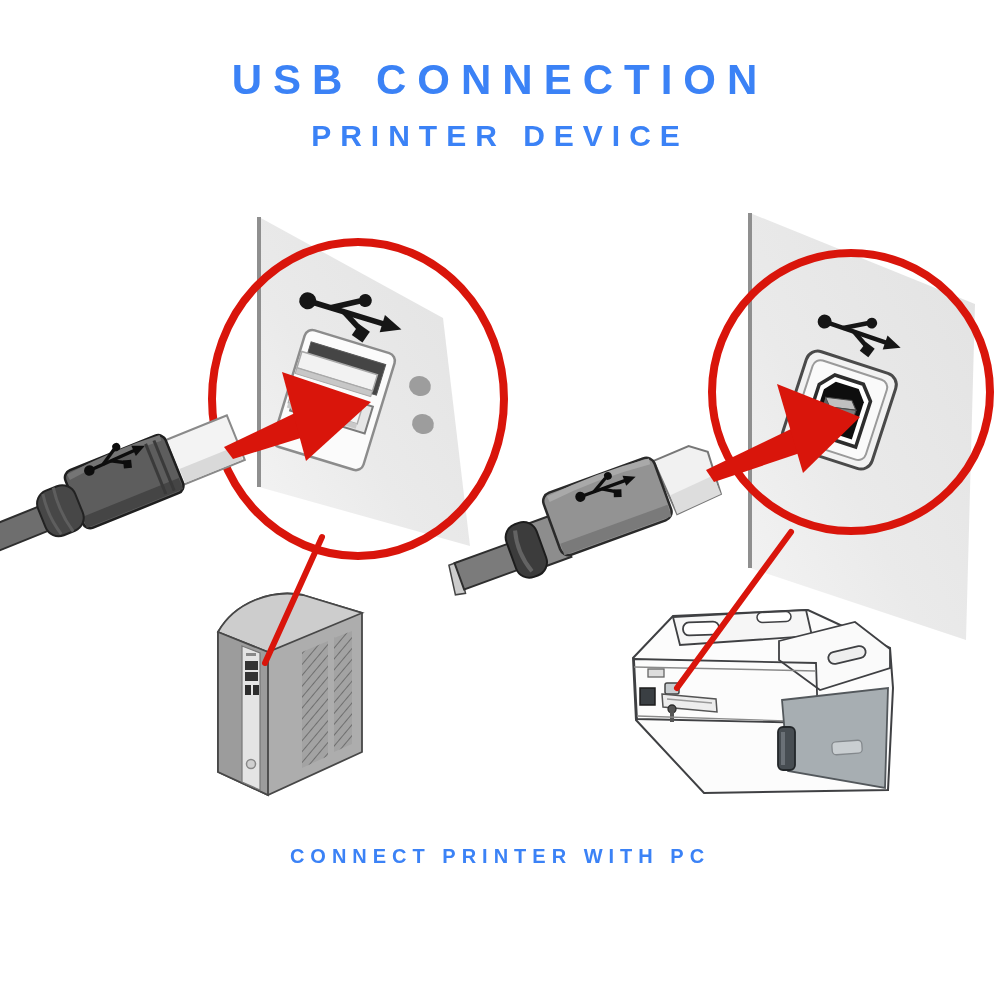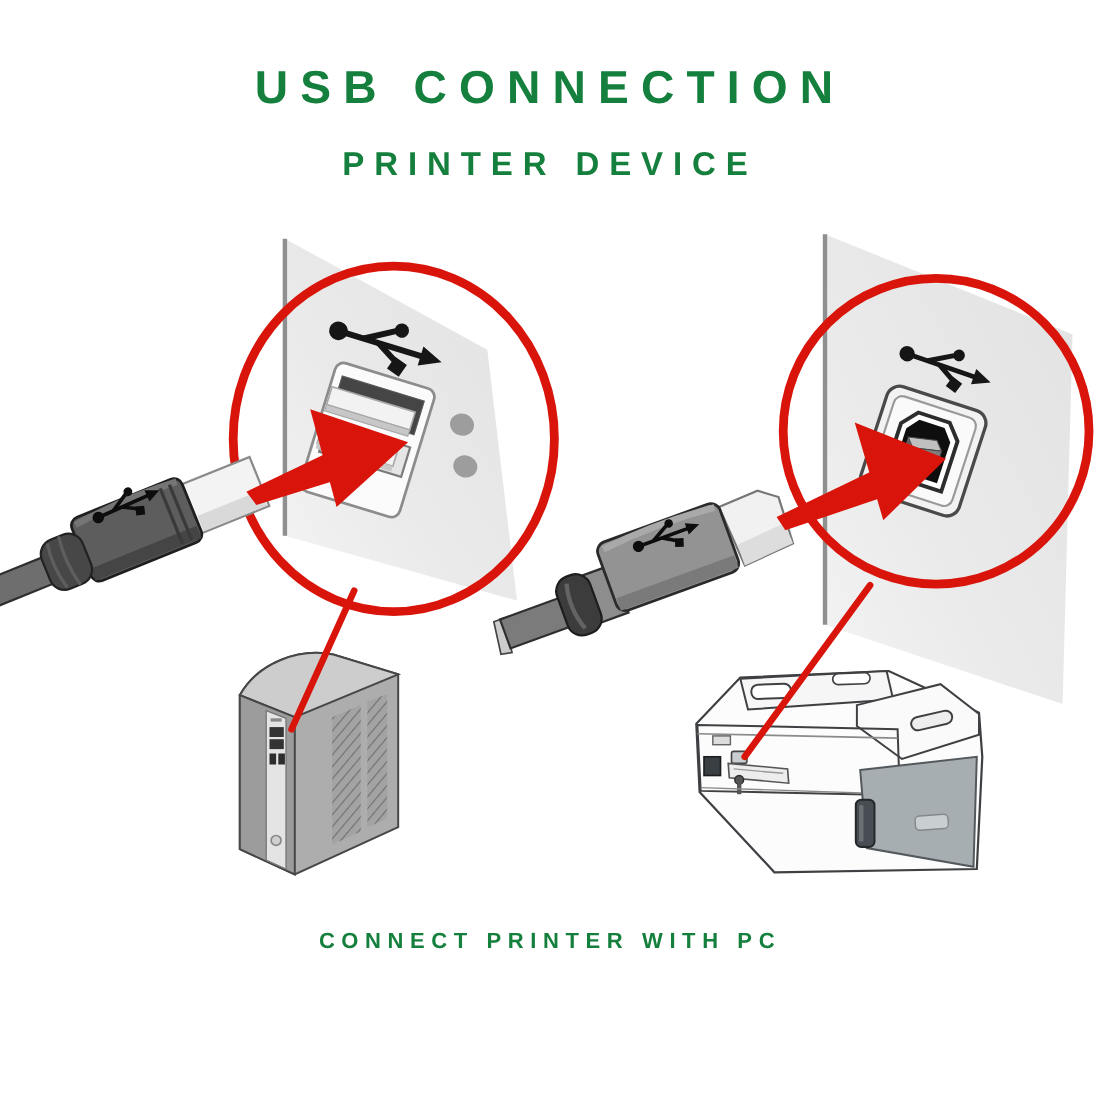--- a/index.html
+++ b/index.html
@@ -1,21 +1,21 @@
 <!DOCTYPE html>
 <html><head>
 <meta charset="utf-8">
 <style>
   html,body{margin:0;padding:0;background:#ffffff;}
   .page{position:relative;width:1000px;height:1000px;background:#ffffff;overflow:hidden;
         font-family:"Liberation Sans", sans-serif;}
-  .heading{position:absolute;left:0;width:1000px;text-align:center;color:#15803d;
+  .heading{position:absolute;left:0;width:1000px;text-align:center;color:#3b82f6;
            font-weight:bold;white-space:nowrap;}
   .title{top:56px;font-size:42px;letter-spacing:11px;}
-  .subtitle{top:133px;font-size:30px;letter-spacing:9px;}
+  .subtitle{top:119px;font-size:30px;letter-spacing:9px;}
   .caption{top:845px;font-size:20px;letter-spacing:6px;}
   svg{position:absolute;top:0;left:0;}
 </style>
 </head>
 <body>
 
 <div class="page">
 
   <div class="heading title">USB CONNECTION</div>
   <div class="heading subtitle">PRINTER DEVICE</div>

